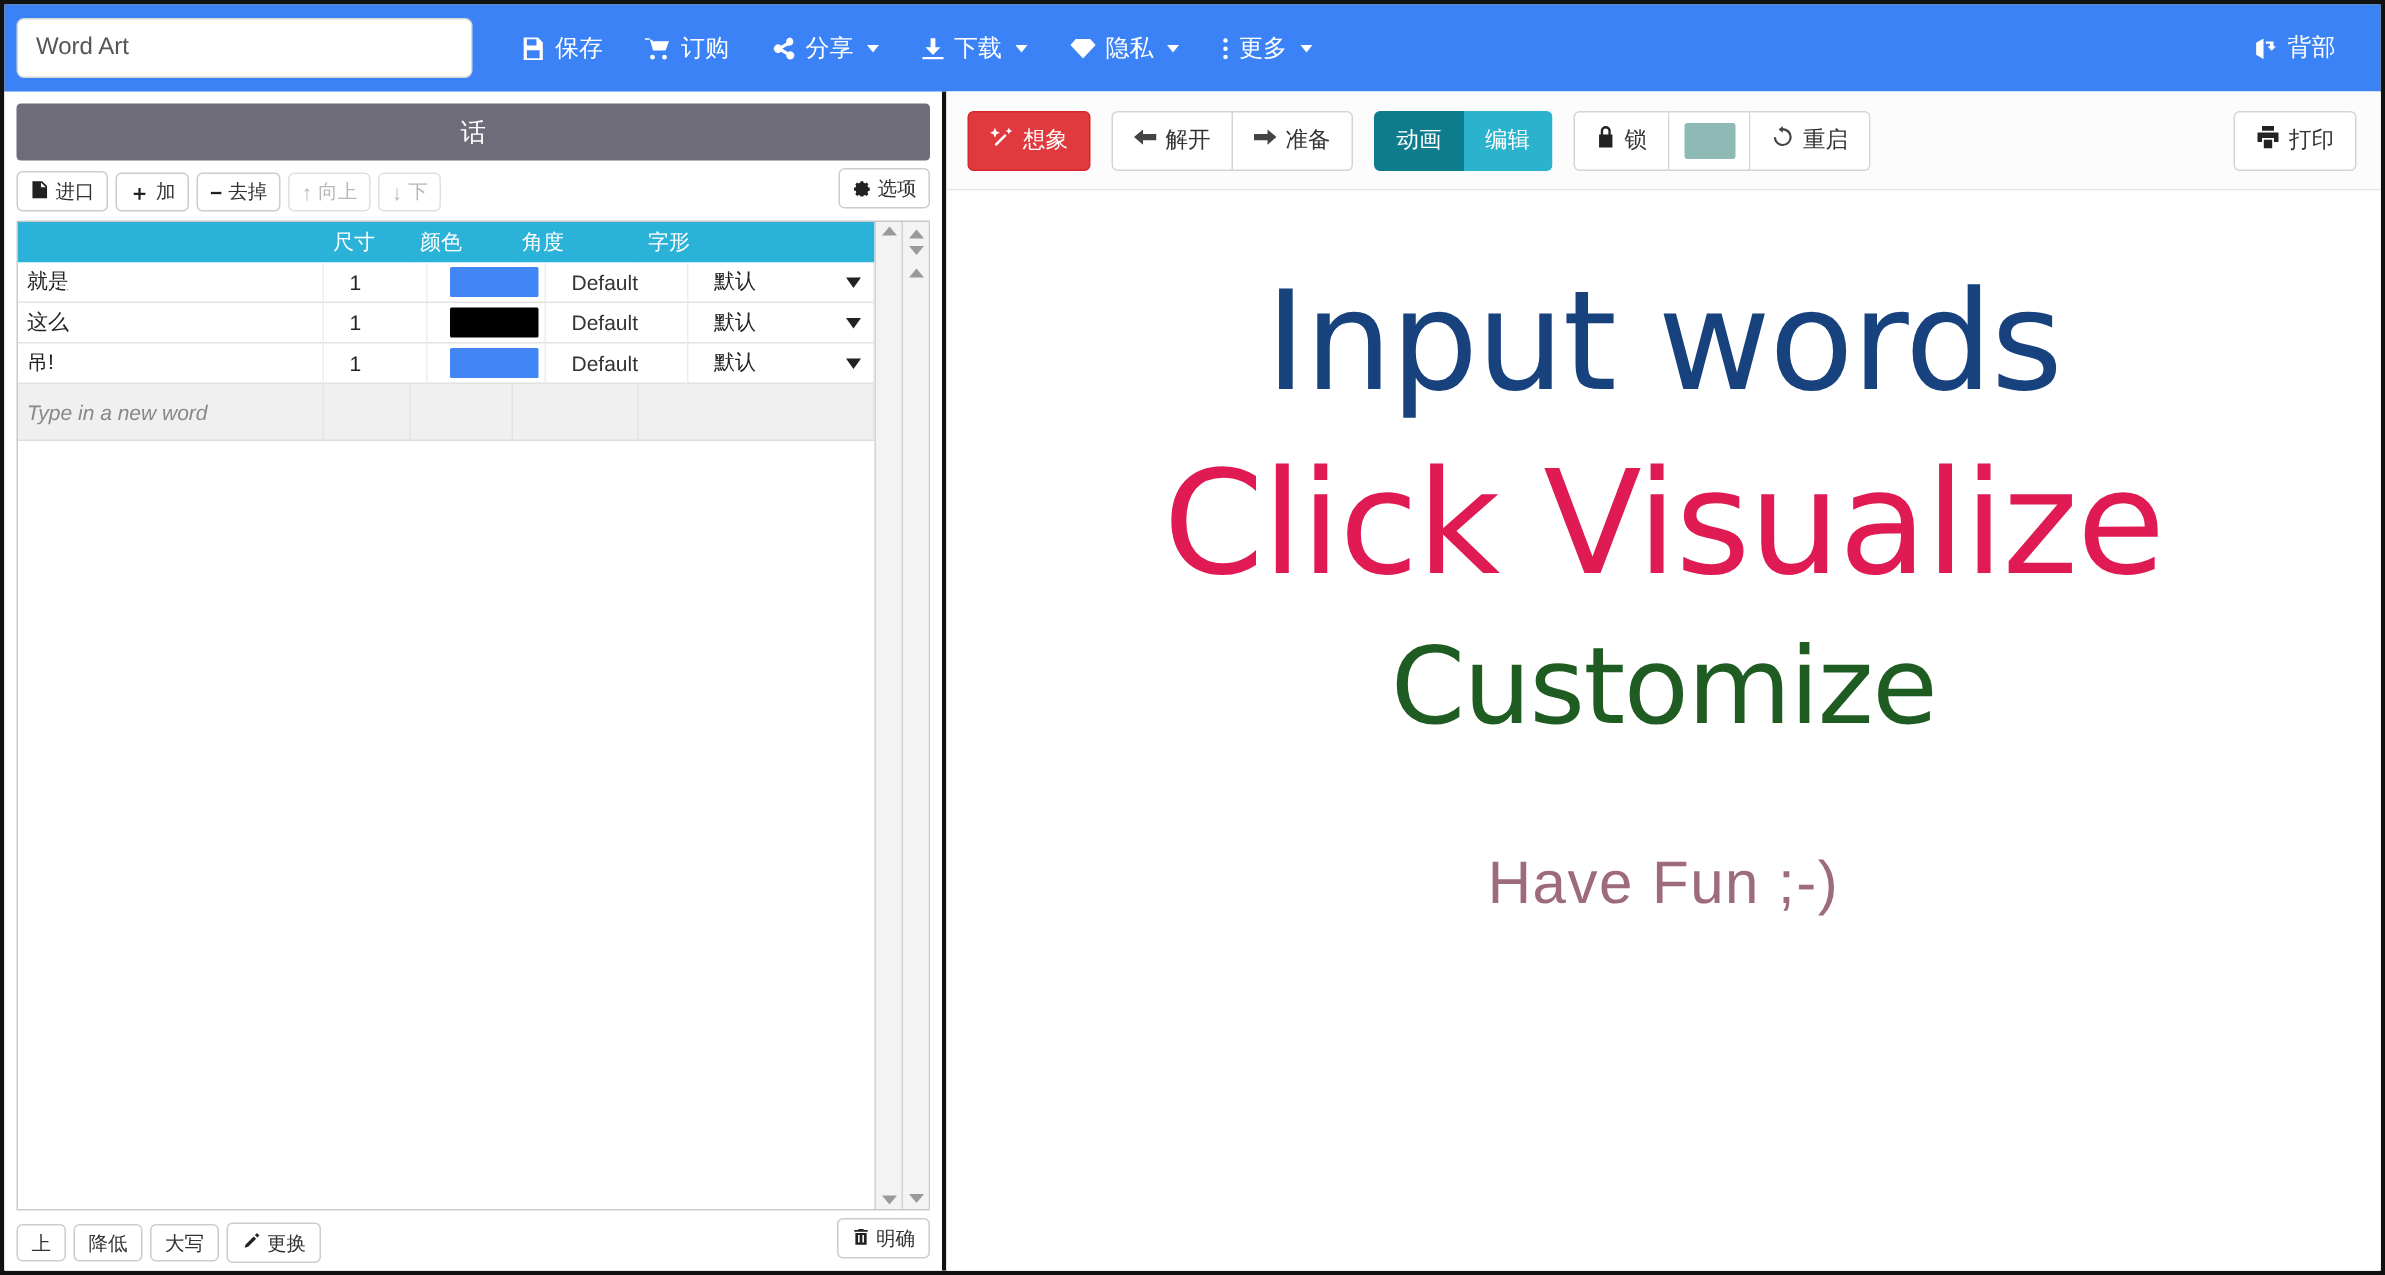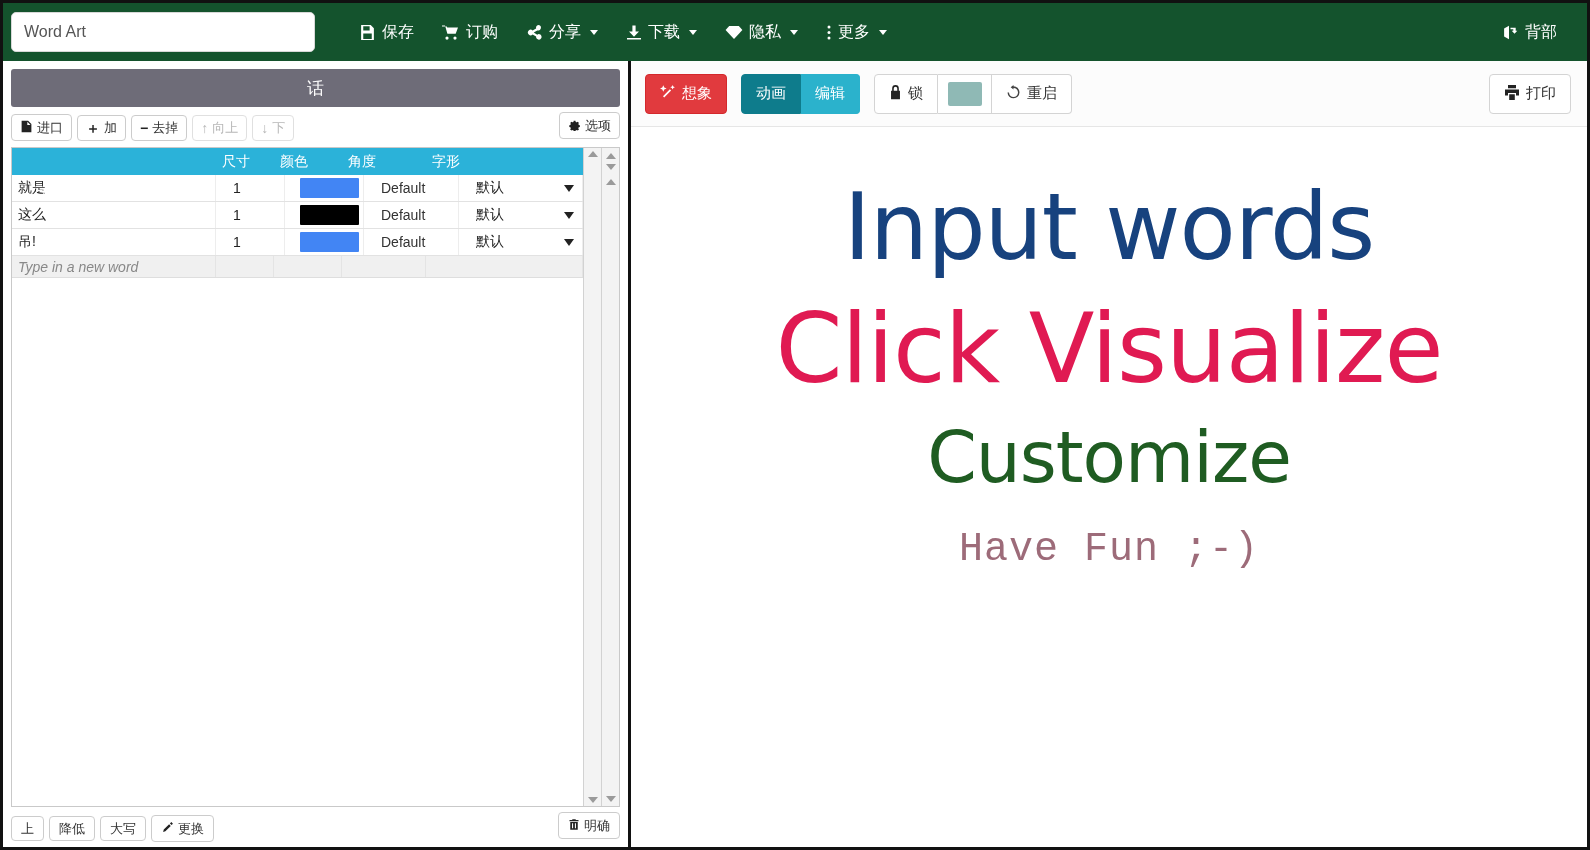--- a/index.html
+++ b/index.html
@@ -17,26 +17,25 @@
     border: 3px solid #111;
     background: #fff;
     display: flex;
     flex-direction: column;
   }
 
   
   .topbar {
     height: 58px;
     flex: 0 0 58px;
-    background: #14532d;
+    background: #3b82f6;
     display: flex;
     align-items: center;
     padding: 0 14px 0 8px;
     position: relative;
-    gap: 12px;
   }
   .title-input {
     width: 304px; height: 40px;
     border: 1px solid #d8d8d8;
     border-radius: 5px;
     background: #fff;
     font-size: 16px;
     color: #555;
     padding: 0 12px;
     outline: none;
@@ -189,21 +188,21 @@
   .swatch { width: 100%; height: 20px; border-radius: 1px; }
   .dd-caret {
     width: 0; height: 0;
     border-left: 5px solid transparent;
     border-right: 5px solid transparent;
     border-top: 7px solid #222;
     margin-right: 2px;
     cursor: pointer;
   }
   .newrow {
-    display: flex; height: 22px; align-items: stretch;
+    display: flex; height: 38px; align-items: stretch;
     background: #f0f0f0; border-bottom: 1px solid #dedede;
   }
   .newrow .td { border-right: 1px solid #e4e4e4; }
   .newrow .ph { color: #888; font-style: italic; font-size: 14px; }
 
   
   .tscroll {
     flex: 0 0 18px;
     background: #f3f3f3;
     border-left: 1px solid #d2d2d2;
@@ -331,22 +330,22 @@
     text-align: center;
     line-height: 1.06;
     white-space: nowrap;
     font-family: "DejaVu Sans", sans-serif;
     font-weight: 400;
   }
   .w1 { font-size: 92px; color: #17427e; margin-top: 28px; letter-spacing: -1px; }
   .w2 { font-size: 96px; color: #e01a52; margin-top: 22px; letter-spacing: -1px; }
   .w3 { font-size: 71px; color: #1f5c22; margin-top: 20px; letter-spacing: -1px; }
   .w4 {
-    font-size: 40px; color: #9d6b79; margin-top: 33px;
-    font-family: Liberation Mono, monospace; letter-spacing: 1px;
+    font-size: 40px; color: #9d6b79; margin-top: 72px;
+    font-family: Liberation Sans, sans-serif; letter-spacing: 1px;
   }
 </style>
 </head>
 <body>
 
 <div id="app">
 
   <div class="topbar">
     <input class="title-input" value="Word Art" placeholder="Word Art" style="">
 
@@ -594,20 +593,38 @@
           <div class="rbtn danger">
             <span>
               <svg width="16" height="16" viewBox="0 0 16 16">
                   <path fill="#fff" d="M3.3 1.2l1 2.3 2.3 1-2.3 1-1 2.3-1-2.3L0 4.5l2.3-1 1-2.3zM9.9 5.3l1.2 1.2L4.2 13.4 3 12.2l6.9-6.9zM12.6 1l.7 1.6 1.6.7-1.6.7-.7 1.6-.7-1.6L10.3 3.3l1.6-.7.7-1.6z"></path>
                 </svg>
             </span>
             <span>想象</span>
           </div>
         </div>
 
+        <div class="bgroup">
+          <div class="rbtn grp-l">
+            <span>
+              <svg width="15" height="13" viewBox="0 0 16 13">
+                  <path fill="#444" d="M6.4 1L0 6.4l6.4 5.4V8.6H16V4.2H6.4V1z"></path>
+                </svg>
+            </span>
+            <span>解开</span>
+          </div>
+          <div class="rbtn grp-r">
+            <span>
+              <svg width="15" height="13" viewBox="0 0 16 13">
+                  <path fill="#444" d="M9.6 1l6.4 5.4-6.4 5.4V8.6H0V4.2h9.6V1z"></path>
+                </svg>
+            </span>
+            <span>准备</span>
+          </div>
+        </div>
 
         <div class="bgroup">
           <div class="rbtn teal-d grp-l">
             <span>动画</span>
           </div>
           <div class="rbtn teal-l grp-r">
             <span>编辑</span>
           </div>
         </div>
 

